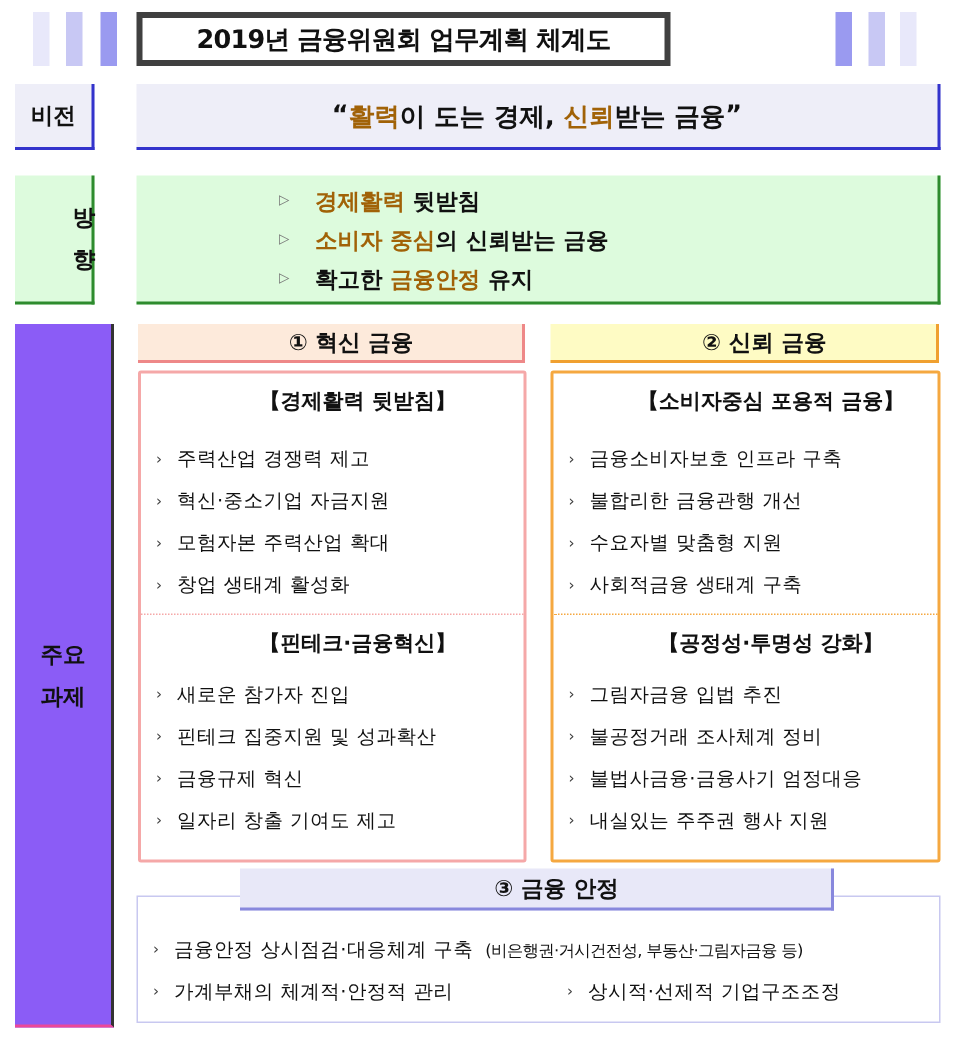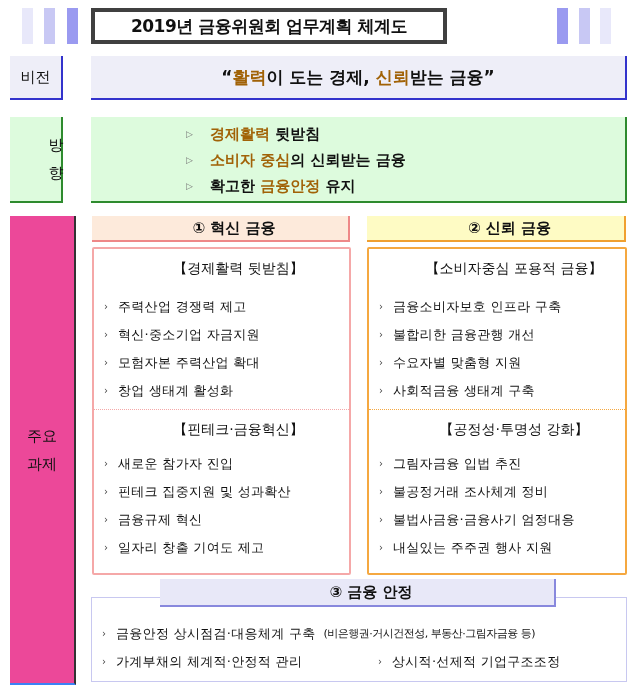--- a/index.html
+++ b/index.html
@@ -11,21 +11,21 @@
   .abs { position: absolute; }
   .bar { position: absolute; top: 8px; height: 36px; width: 11px; }
   .title-box {
     left: 91px; top: 8px; width: 356px; height: 36px;
     border: 4px solid #404040; background: #fff;
     display: flex; align-items: center; justify-content: center;
     font-size: 17px; font-weight: bold; letter-spacing: -0.5px;
   }
   .label-box {
     display: flex; align-items: center; justify-content: center;
-    font-weight: normal; font-size: 15px; text-align: center; line-height: 28px;
+    font-weight: bold; font-size: 15px; text-align: center; line-height: 28px;
   }
   .vision-label {
     left: 10px; top: 56px; width: 53px; height: 44px;
     background: #eeeef8; border-right: 2px solid #3333cc; border-bottom: 2px solid #3333cc;
   }
   .vision-box {
     left: 91px; top: 56px; width: 536px; height: 44px;
     background: #eeeef8; border-right: 2px solid #3333cc; border-bottom: 2px solid #3333cc;
     display: flex; align-items: center; justify-content: center;
     font-size: 17px; font-weight: bold;
@@ -38,37 +38,37 @@
   .dir-box {
     left: 91px; top: 117px; width: 536px; height: 86px;
     background: #ddfbdd; border-right: 2px solid #2e8b2e; border-bottom: 2px solid #2e8b2e;
     padding: 4px 0 0 95px;
     font-size: 15px; font-weight: bold;
   }
   .dir-item { height: 26px; line-height: 26px; display: flex; align-items: center; }
   .tri { color: #777; font-size: 9px; width: 24px; display: inline-block; }
   .task-label {
     left: 10px; top: 216px; width: 66px; height: 469px;
-    background: #ec4899; border-right: 2px solid #333; border-bottom: 2px solid #3b82f6;
+    background: #8b5cf6; border-right: 2px solid #333; border-bottom: 2px solid #ec4899;
     flex-direction: column;
   }
   .sec-head {
     position: absolute; height: 26px;
     display: flex; align-items: center; justify-content: center;
     font-size: 15px; font-weight: bold; padding-left: 28px;
   }
   .h1 { left: 92px; top: 216px; width: 258px; background: #fdeadb; border-right: 2px solid #e88; border-bottom: 2px solid #e88; }
   .h2 { left: 367px; top: 216px; width: 259px; background: #fefbc4; border-right: 2px solid #f0a030; border-bottom: 2px solid #f0a030; }
   .col {
     position: absolute; background: #fff;
   }
   .c1 { left: 92px; top: 247px; width: 259px; height: 328px; border: 2px solid #f5a8a8; border-radius: 2px; }
   .c2 { left: 367px; top: 247px; width: 260px; height: 328px; border: 2px solid #f5a840; border-radius: 2px; }
   .sub-head {
-    text-align: center; font-weight: normal; font-size: 14px; height: 26px; line-height: 26px; margin-top: 6px; margin-left: 34px;
+    text-align: center; font-weight: bold; font-size: 14px; height: 26px; line-height: 26px; margin-top: 6px; margin-left: 34px;
   }
   .sub-list { padding-left: 10px; margin-top: 12px; }
   .li { height: 28px; line-height: 28px; font-size: 13px; display: flex; align-items: center; letter-spacing: 0.3px; }
   .caret { color: #444; font-size: 10px; width: 14px; display: inline-block; }
   .divider { margin: 4px 0 0 0; border-top: 1px dotted; height: 0; }
   .d1 { border-color: #f5a8a8; }
   .d2 { border-color: #f5a840; }
   .h3 {
     left: 160px; top: 579px; width: 396px; height: 28px;
     background: #e8e8f8; border-bottom: 2px solid #8888dd; border-right: 2px solid #8888dd;

